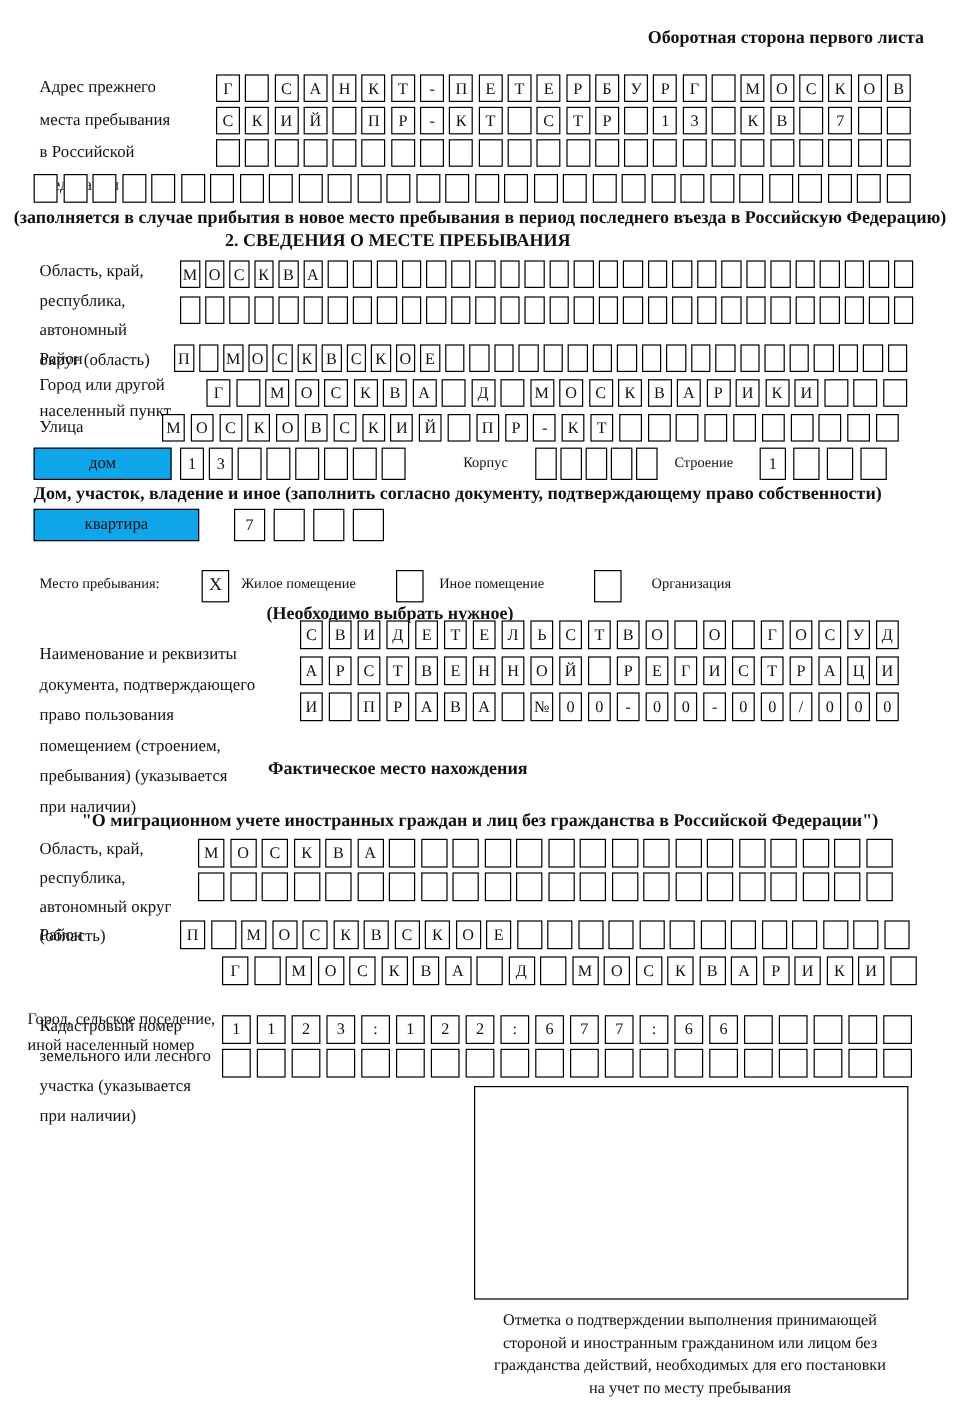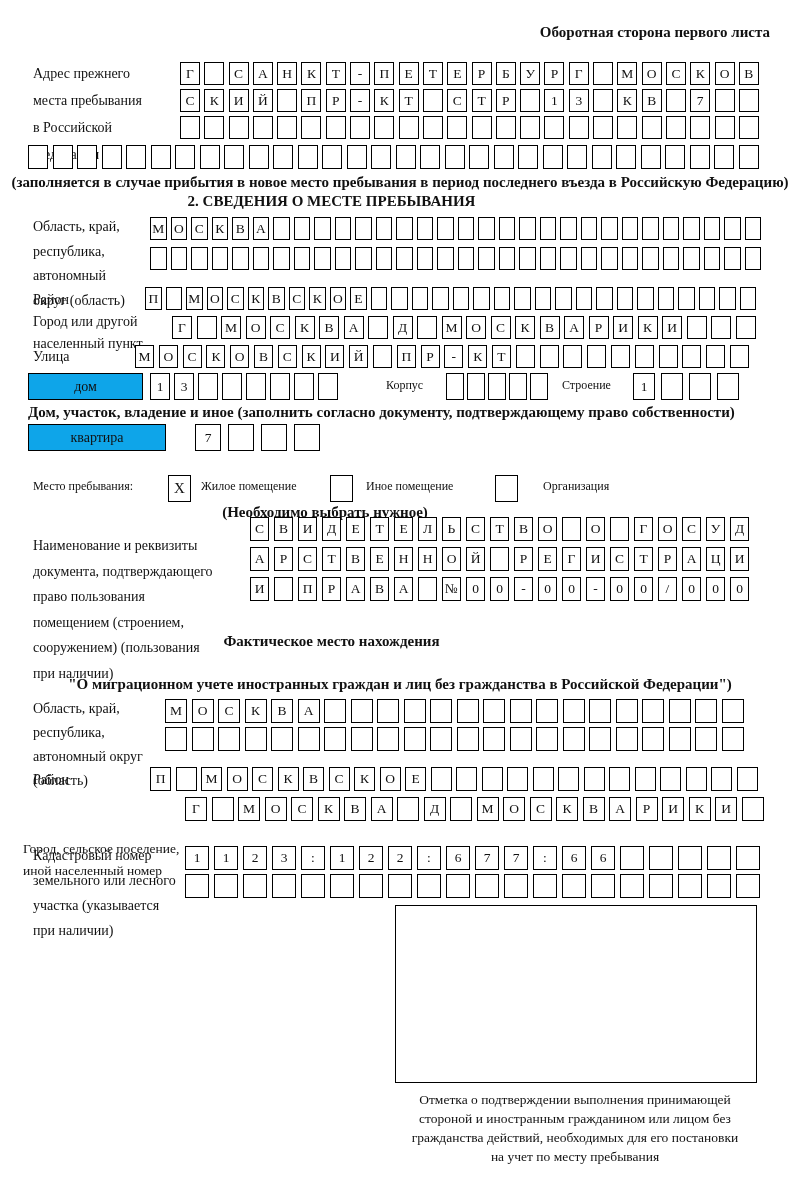--- a/index.html
+++ b/index.html
@@ -370,21 +370,21 @@
   <div class="abs opt-label" style="left:366px;top:479px;">Иное помещение</div>
   <div class="abs checkbox" style="left:495px;top:475px;"></div>
   <div class="abs opt-label" style="left:543px;top:479px;">Организация</div>
   <div class="abs note" style="left:215px;top:504px;width:220px;text-align:center;">(Необходимо выбрать нужное)</div>
 
   <div class="abs lbl" style="left:33px;top:517px;line-height:25.5px;margin-top:16px;">
       <div>Наименование и реквизиты</div>
       <div>документа, подтверждающего</div>
       <div>право пользования</div>
       <div>помещением (строением,</div>
-      <div>сооружением) (пользования</div>
+      <div>пребывания) (указывается</div>
       <div>при наличии)</div>
     </div>
   <div class="abs cells cz-doc" style="left:250px;top:517px;">
       <span class="cell">С</span>
       <span class="cell">В</span>
       <span class="cell">И</span>
       <span class="cell">Д</span>
       <span class="cell">Е</span>
       <span class="cell">Т</span>
       <span class="cell">Е</span>

